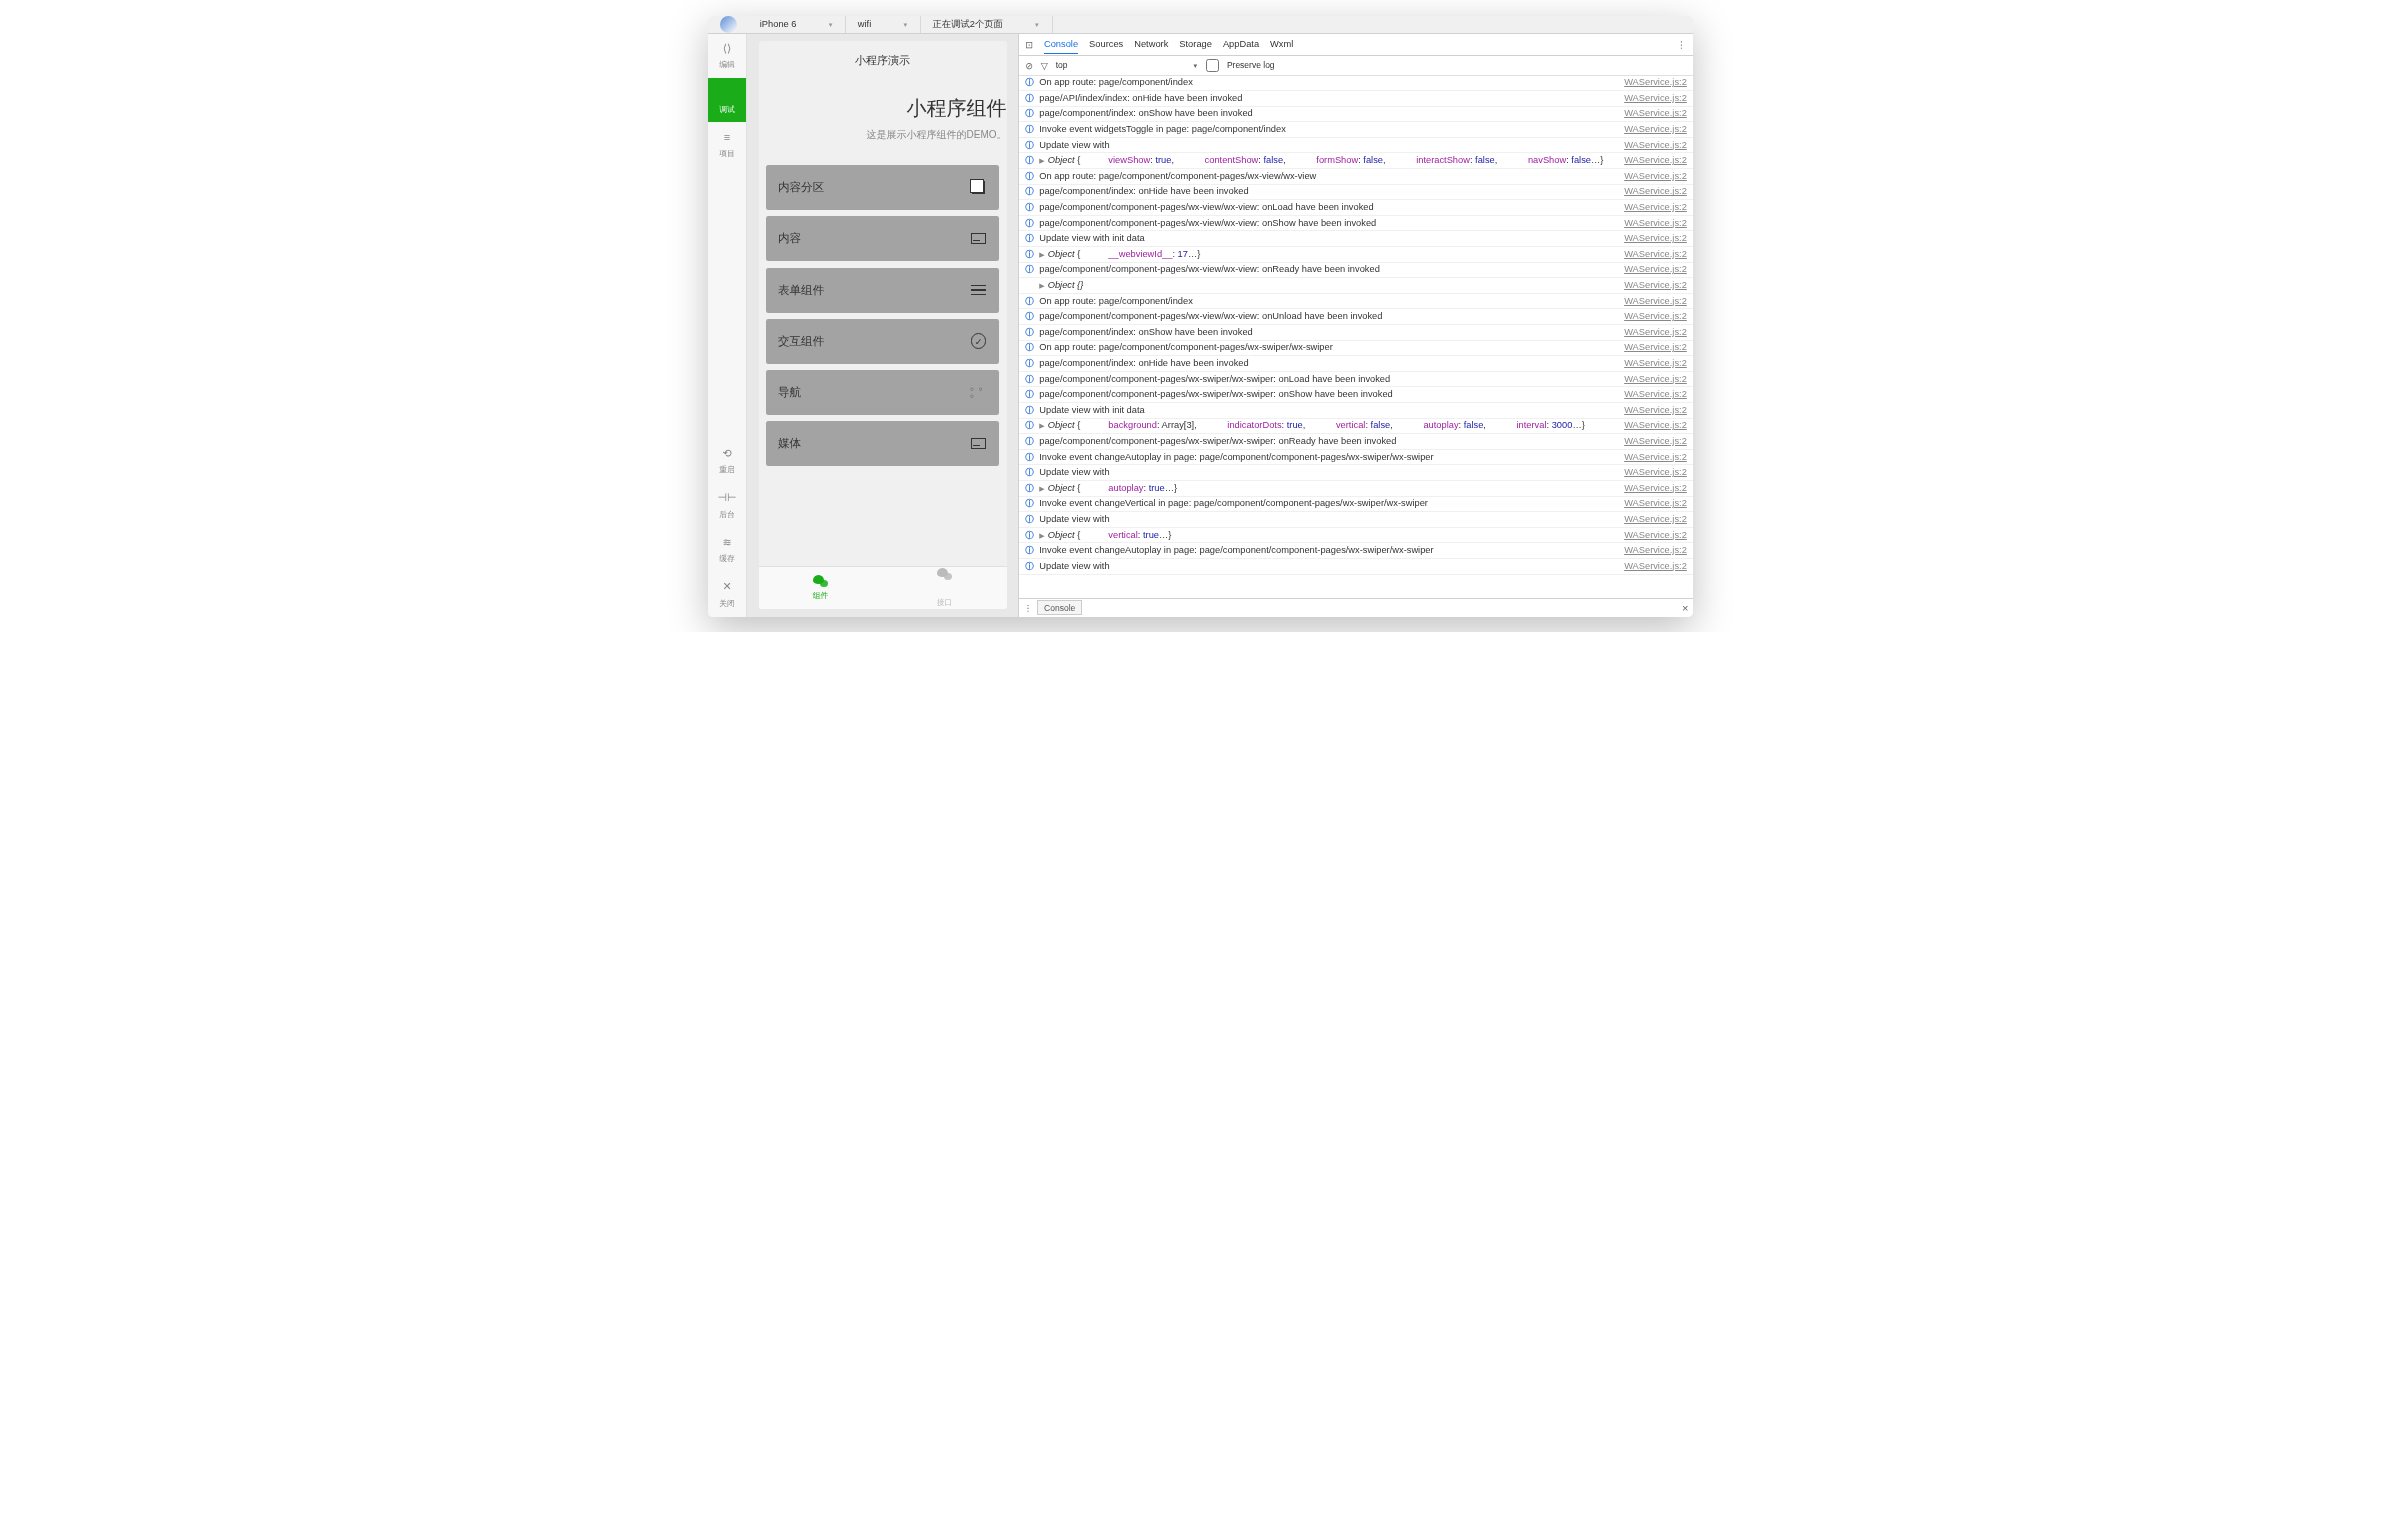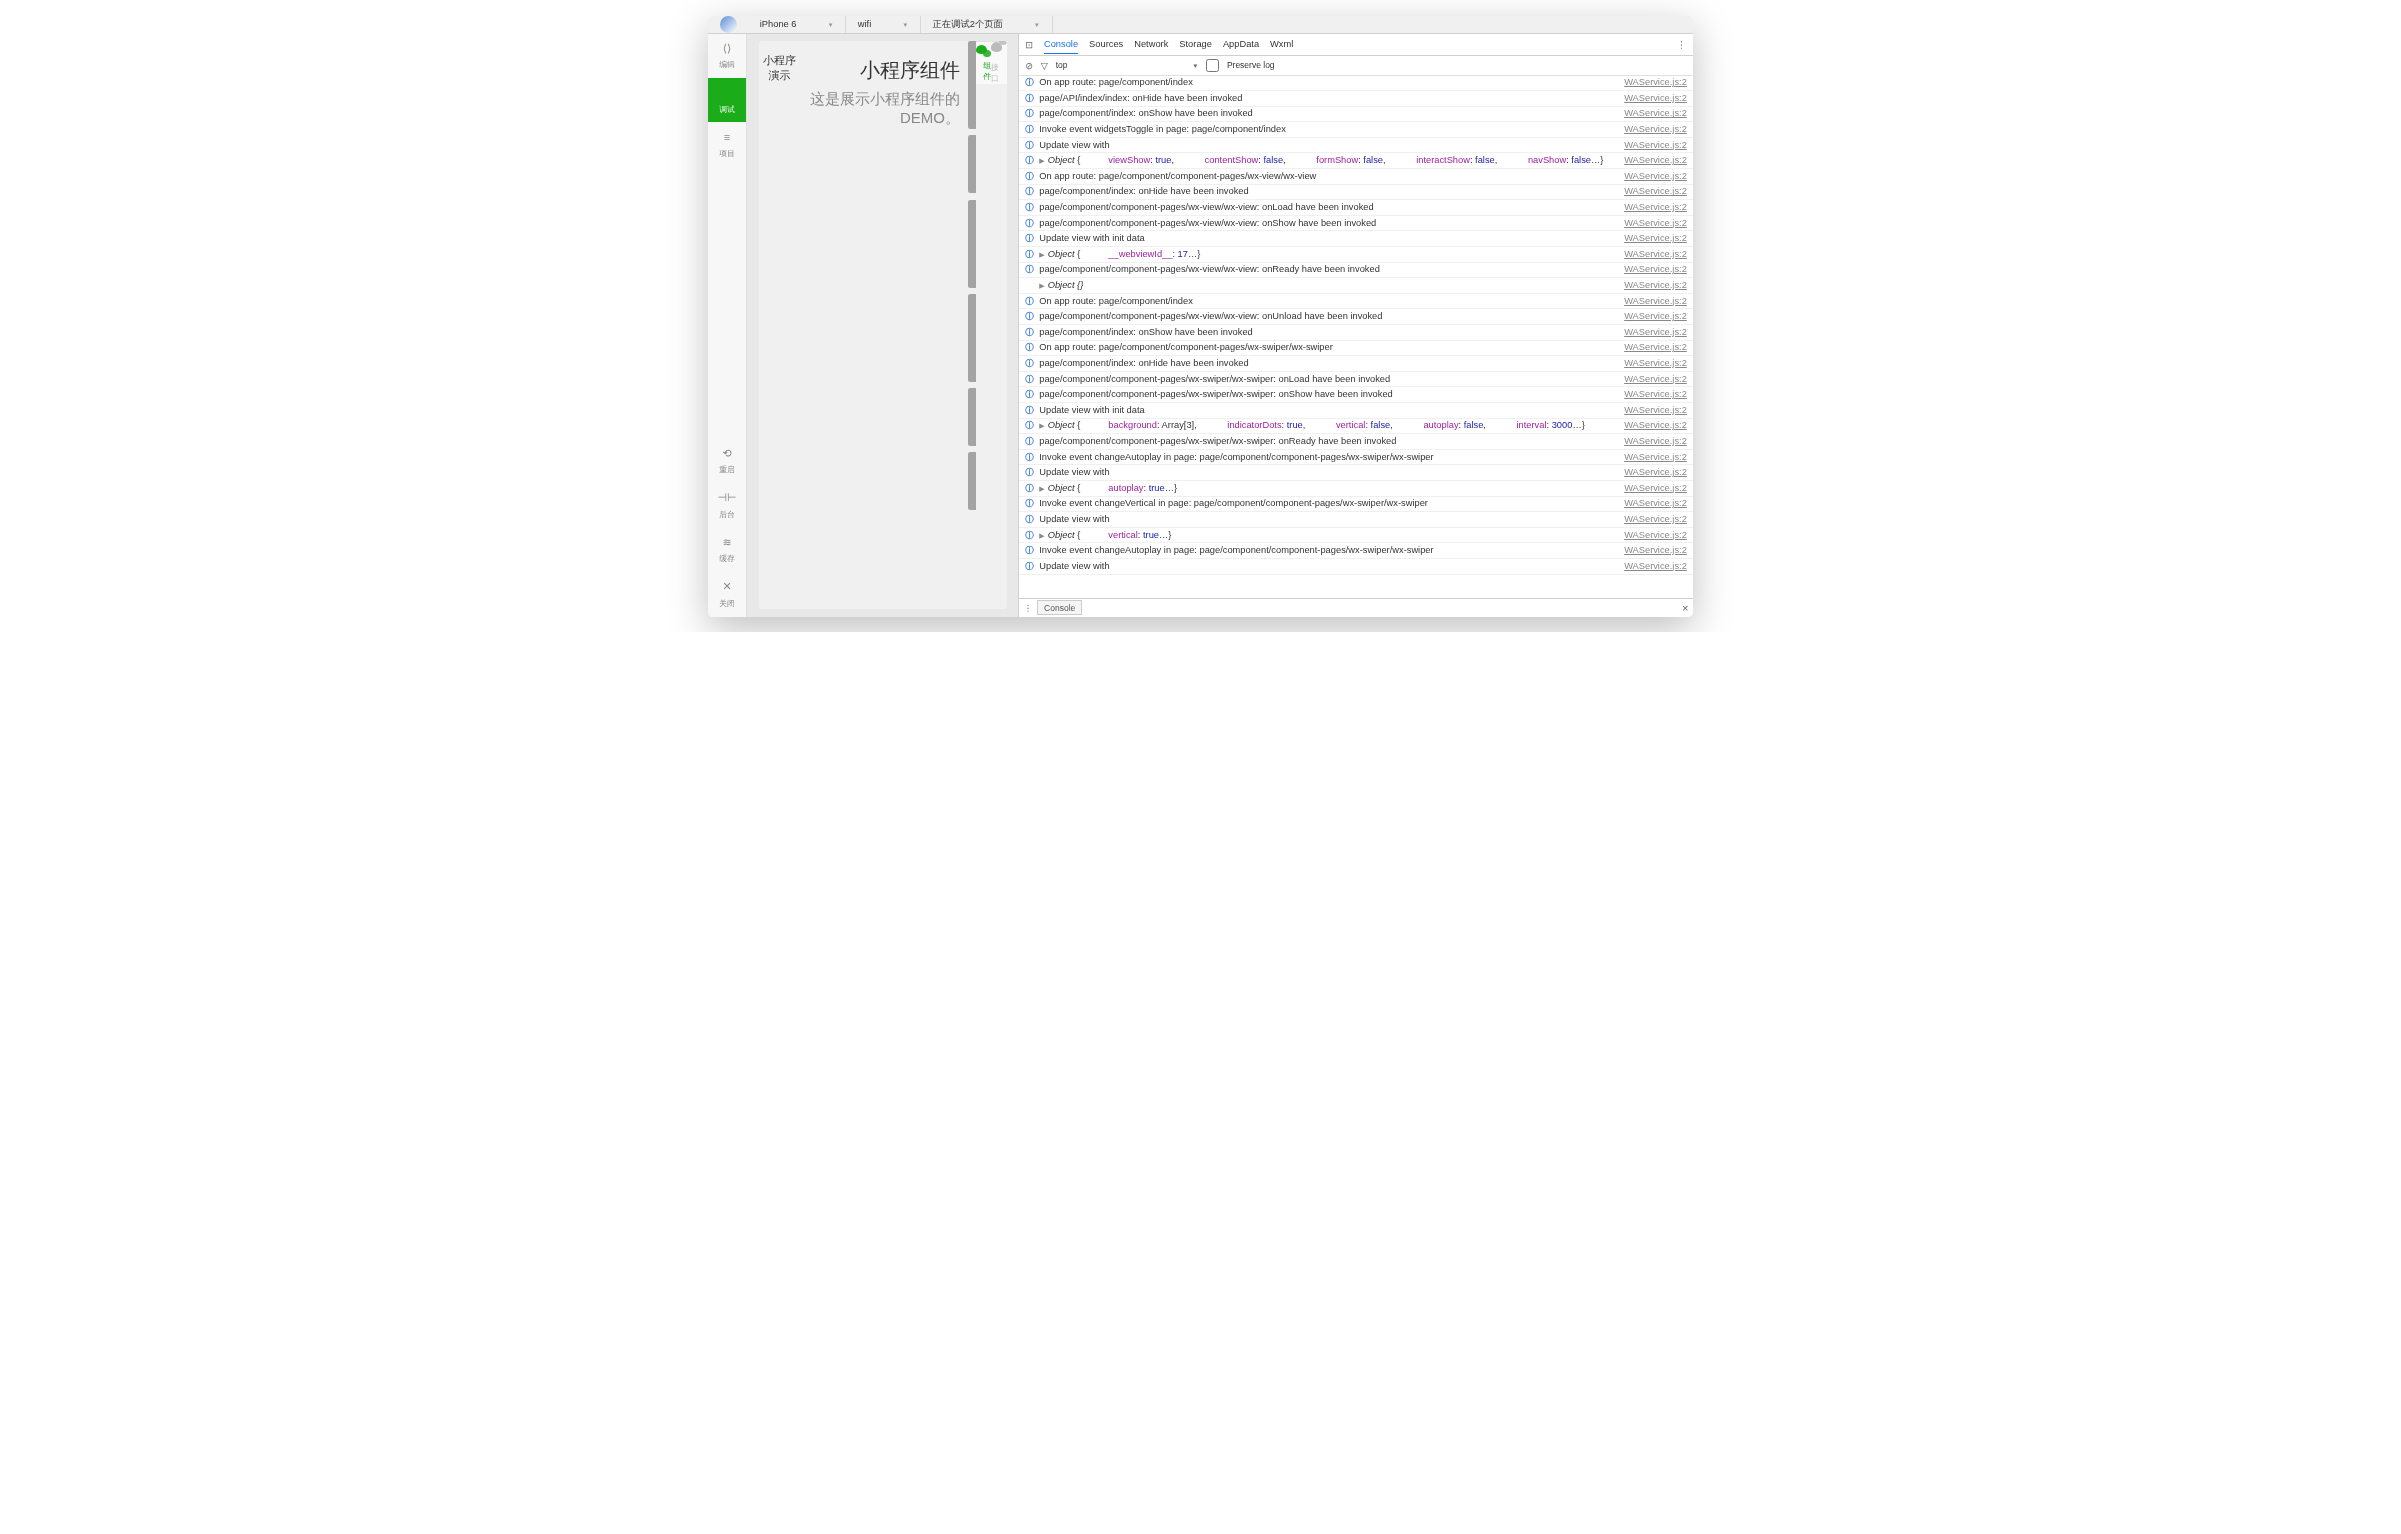--- a/index.html
+++ b/index.html
@@ -14,25 +14,25 @@
 .avatar{width:17px;height:17px;border-radius:50%;background:linear-gradient(135deg,#5b8dd6,#fff);margin:0 11.6px;}
 .tsel{display:flex;align-items:center;gap:31px;font-size:9.3px;color:#333;padding:0 11.6px;border-right:0.8px solid #d8d8d8;height:100%;}
 .tsel .arrow{color:#999;font-size:6.2px;}
 .body{flex:1;display:flex;min-height:0;}
 .sidebar{width:39px;background:#f7f7f7;border-right:0.8px solid #e0e0e0;display:flex;flex-direction:column;}
 .sbtop{flex:1;}
 .sbitem{display:flex;flex-direction:column;align-items:center;padding:7.8px 0;font-size:7.8px;color:#888;cursor:pointer;}
 .sbitem.active{background:#1aad19;color:#fff;}
 .sbicon{width:14px;height:14px;margin-bottom:3.9px;display:flex;align-items:center;justify-content:center;font-size:11px;}
 .preview{width:271px;background:#e8e8e8;display:flex;flex-direction:column;align-items:center;padding:7.8px;}
-.phone{background:#f0f0f1;width:248px;flex:1;border-radius:3.1px;overflow:hidden;display:flex;flex-direction:row;}
+.phone{background:#f0f0f1;width:248px;flex:1;border-radius:3.1px;overflow:hidden;display:flex;flex-direction:column;}
 .phhead{text-align:center;padding:11.6px 0;font-size:11px;color:#333;}
 .phsec{text-align:right;padding:15.5px 0 23px;}
 .phtitle{font-size:20px;color:#333;margin-bottom:6.2px;}
-.phsub{font-size:15px;color:#888;}
+.phsub{font-size:10px;color:#888;}
 .phlist{flex:1;padding:0 7.8px;overflow:hidden;}
 .phrow{background:#a3a3a3;border-radius:2.3px;margin-bottom:6.2px;padding:14px 11.6px;display:flex;justify-content:space-between;align-items:center;font-size:11.6px;color:#333;}
 .phrow .ric{width:17px;height:17px;display:flex;align-items:center;justify-content:center;color:#333;font-size:12.4px;}
 .phtabs{height:43px;background:#f9f9f9;border-top:0.8px solid #e0e0e0;display:flex;}
 .phtab{flex:1;display:flex;flex-direction:column;align-items:center;justify-content:center;font-size:7.8px;color:#bbb;}
 .phtab.active{color:#1aad19;text-align:right;}
 .devtools{flex:1;display:flex;flex-direction:column;border-left:0.8px solid #d0d0d0;min-width:0;}
 .dtabs{height:22px;border-bottom:0.8px solid #d0d0d0;display:flex;align-items:center;font-size:9.3px;padding:0 6.2px;gap:11px;color:#333;}
 .dtab{cursor:pointer;padding:4.7px 0;}
 .dtab.active{color:#1a73e8;border-bottom:1.6px solid #1a73e8;}

